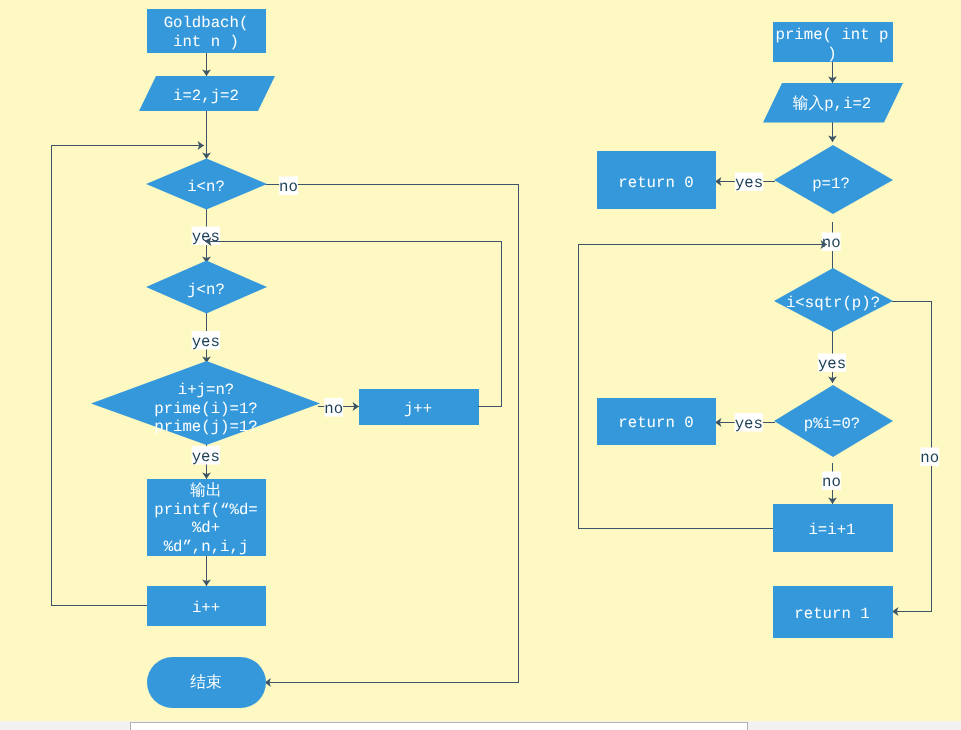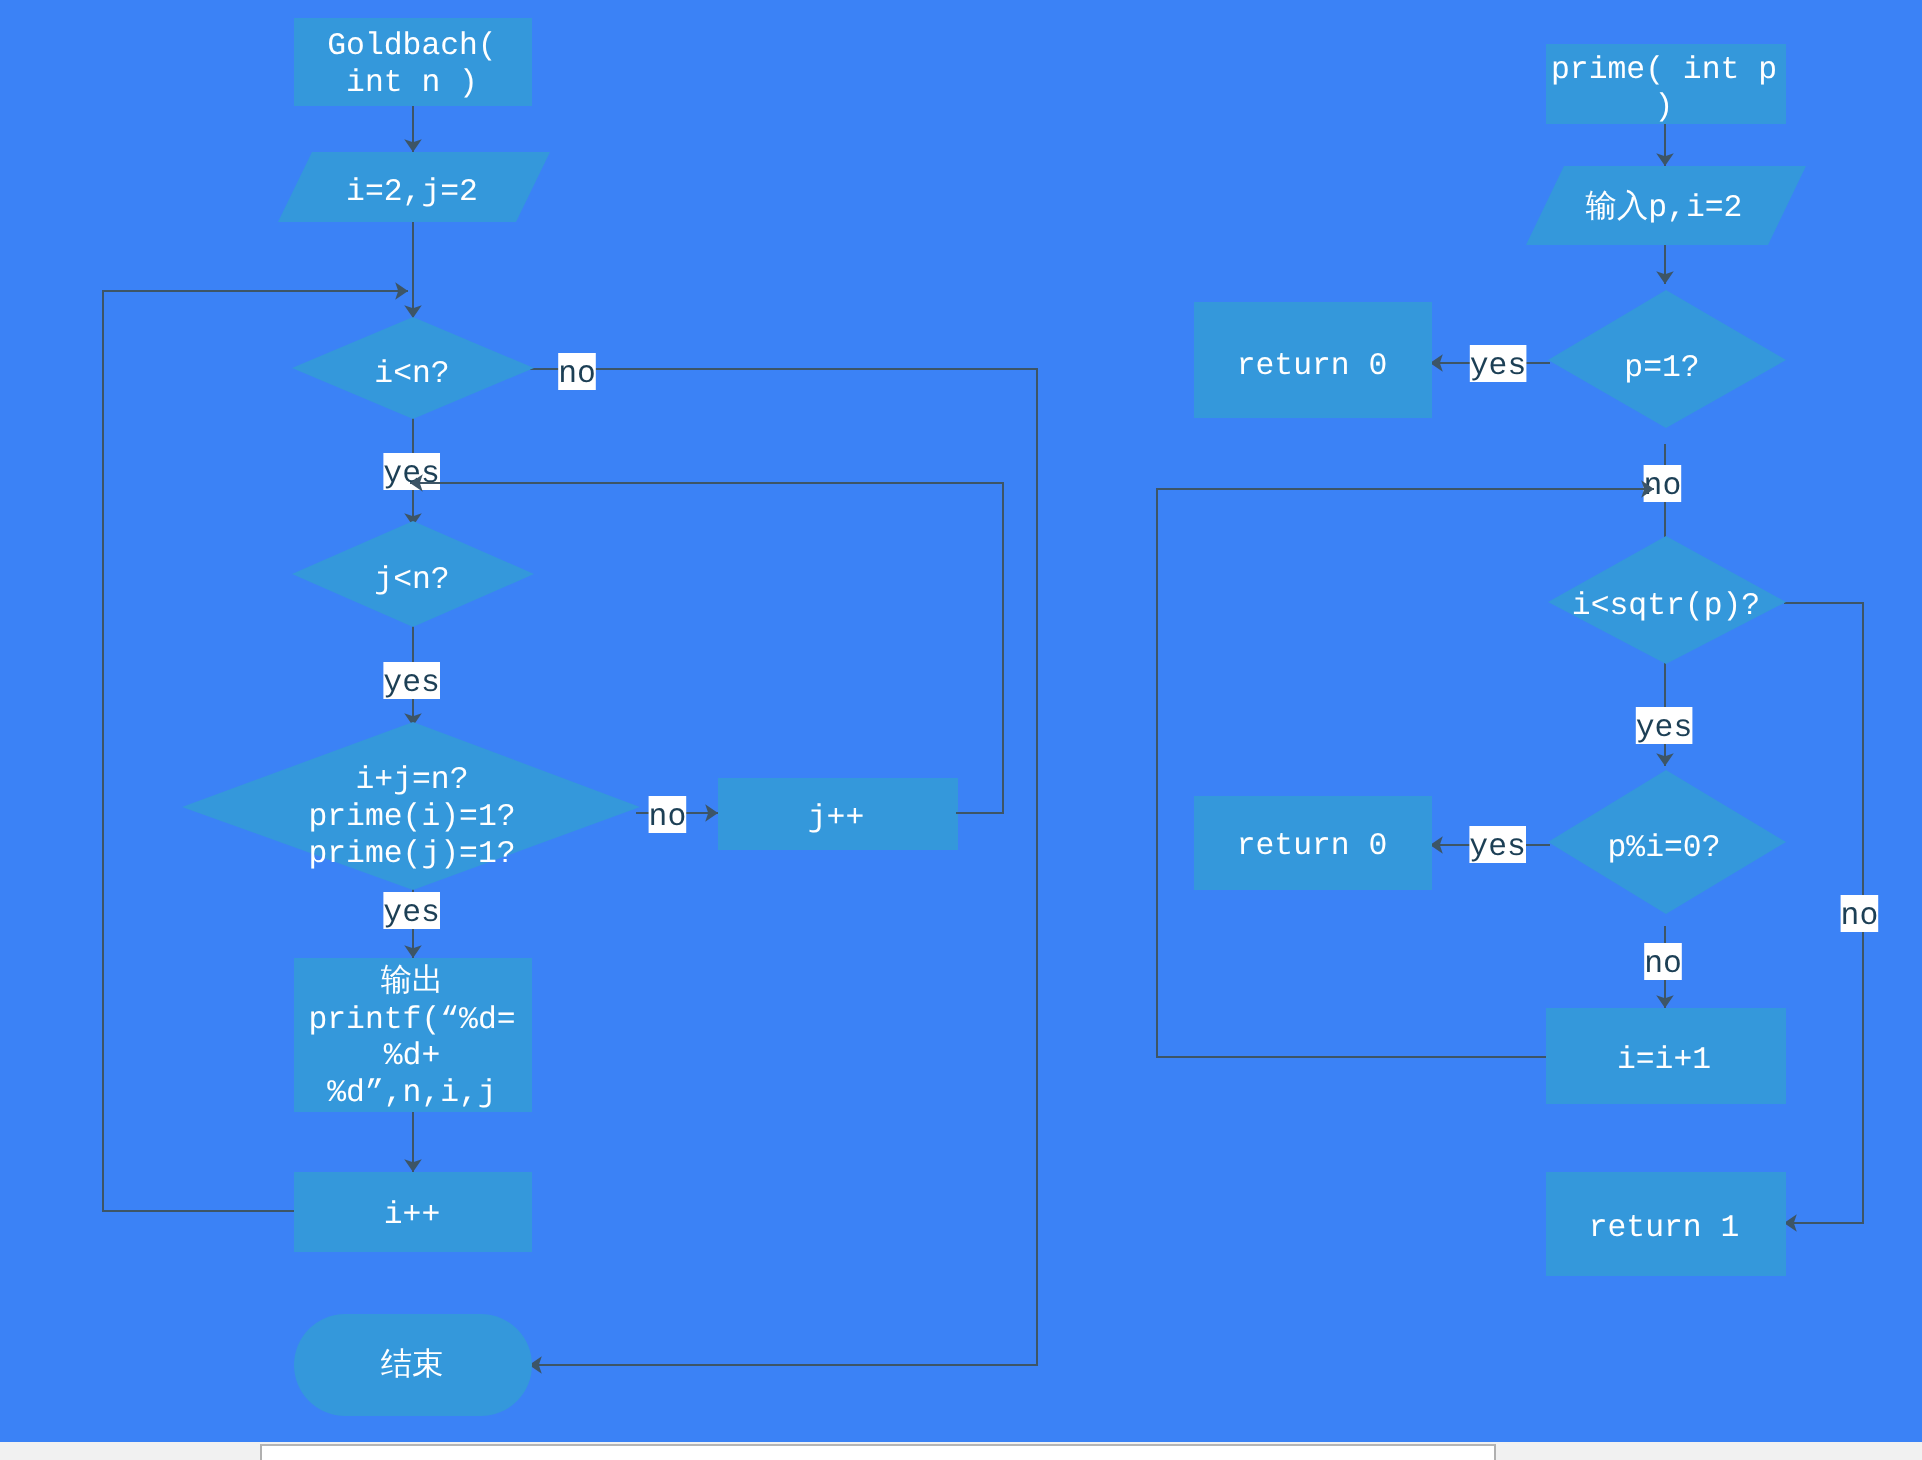--- a/index.html
+++ b/index.html
@@ -1,19 +1,19 @@
 <!DOCTYPE html>
 <html><head>
 <meta charset="utf-8">
 <style>
   html,body{margin:0;padding:0;background:#ffffff;}
   body{width:961px;height:730px;overflow:hidden;
        -webkit-font-smoothing:antialiased;text-rendering:geometricPrecision;
        font-family:"Liberation Mono","DejaVu Sans Mono",monospace;}
-  #canvas{position:relative;width:961px;height:730px;background:#3b82f6;}
+  #canvas{position:relative;width:961px;height:730px;background:#fef9c3;}
   svg#flow{position:absolute;left:0;top:0;width:961px;height:730px;display:block;}
   .shape{fill:#3498db;stroke:none;}
   .conn{fill:none;stroke:#3d5566;stroke-width:1;shape-rendering:crispEdges;}
   .lblmask{fill:#ffffff;stroke:none;}
   .node-text{fill:#ffffff;font-size:15.7px;
        font-family:"Liberation Mono","DejaVu Sans Mono",monospace;
        text-anchor:middle;white-space:pre;}
   .edge-label{fill:#1c3f55;font-size:15.7px;
        font-family:"Liberation Mono","DejaVu Sans Mono",monospace;
        text-anchor:middle;white-space:pre;}

